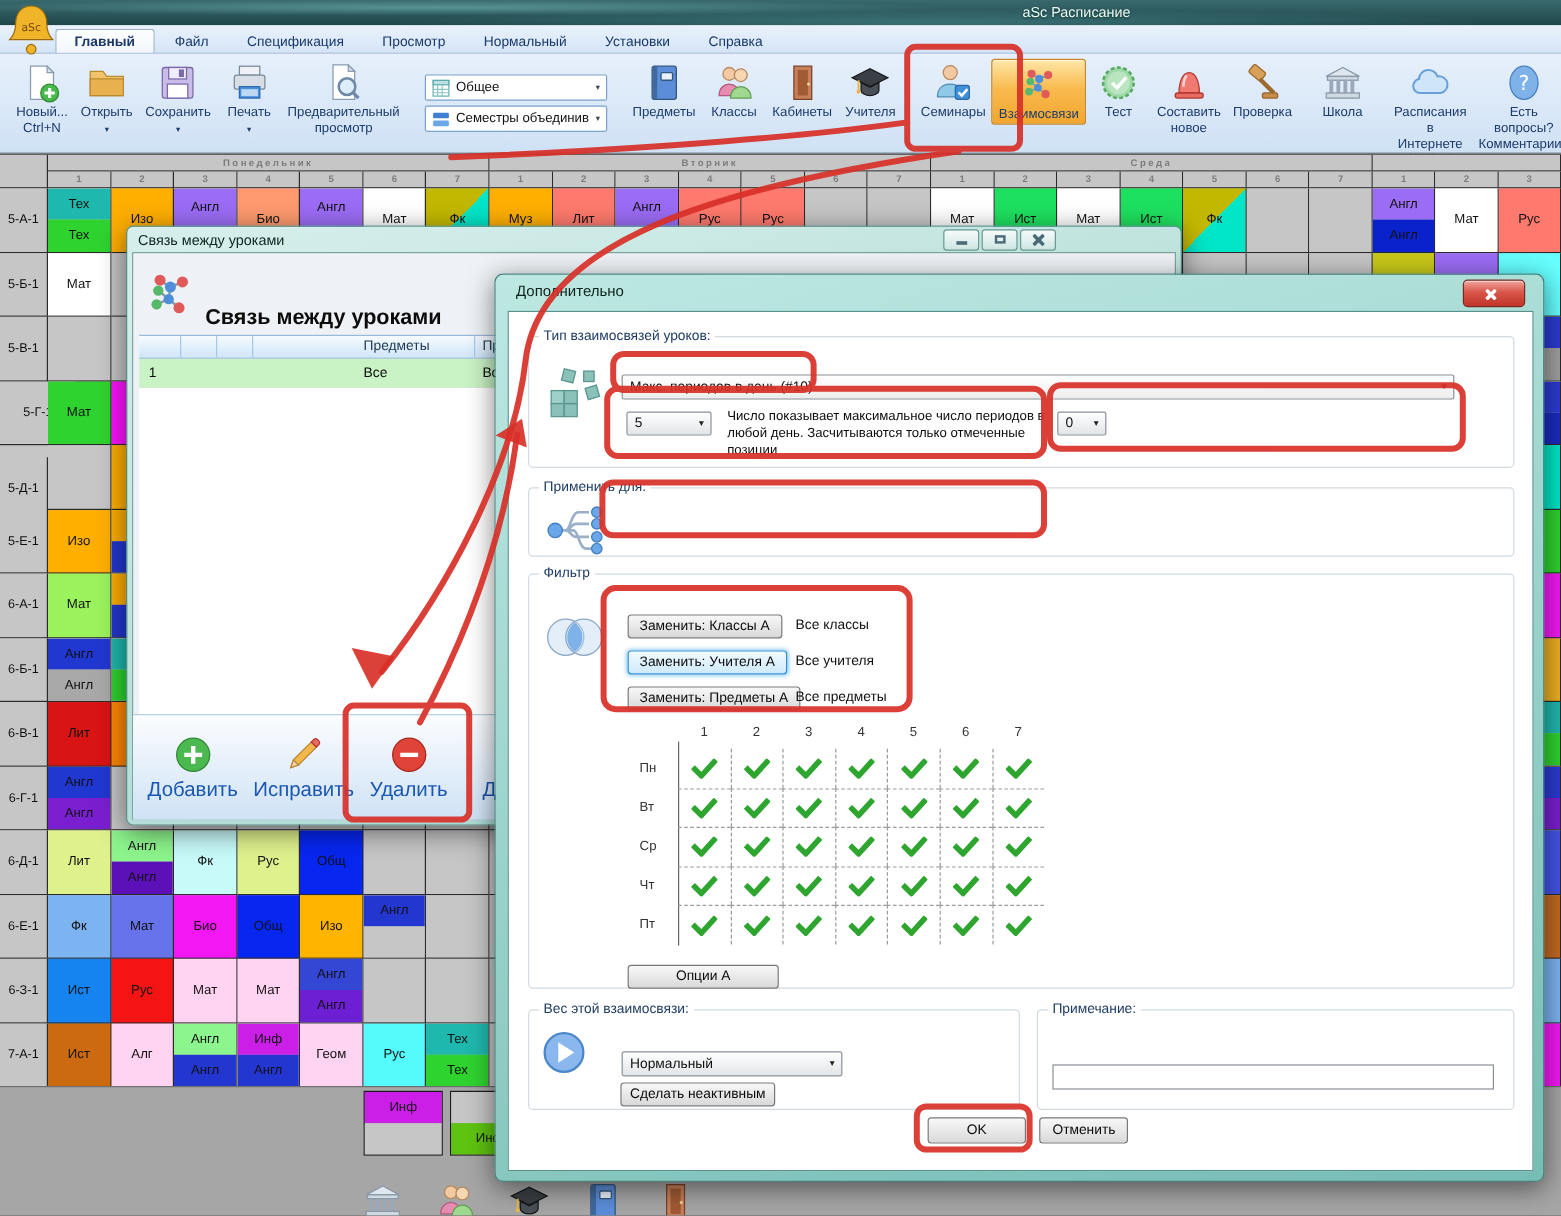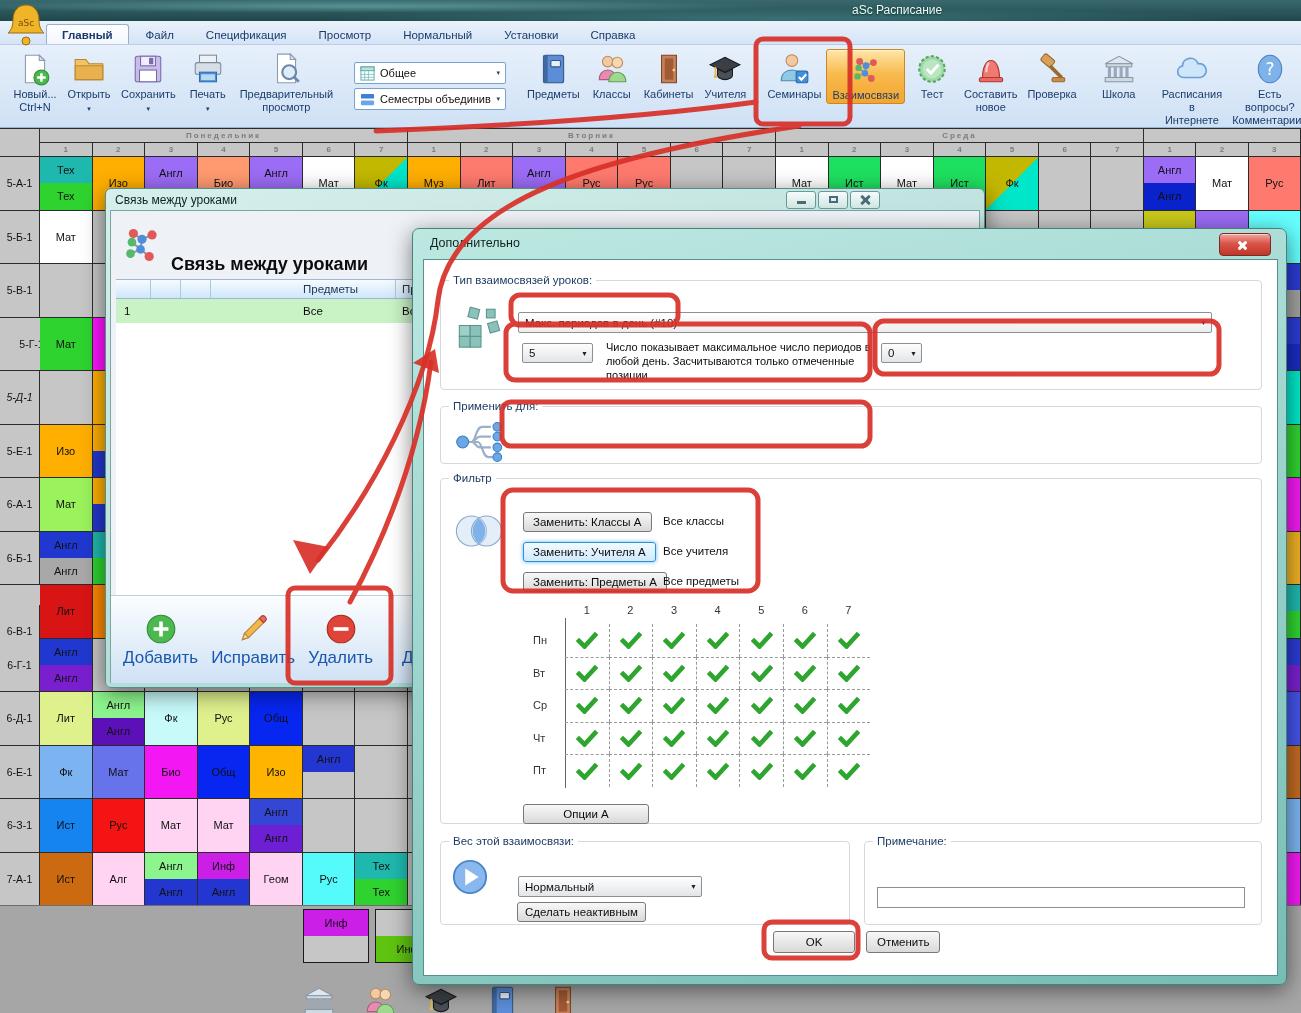--- a/index.html
+++ b/index.html
@@ -505,21 +505,21 @@
       <div class="tcell tbody-cell" style="left: 933.714px; top: 188.5px; width: 52.5714px; height: 53.5px;"></div>
       <div class="tcell tbody-cell" style="left: 986.286px; top: 188.5px; width: 52.5714px; height: 53.5px;"></div>
       <div class="tcell tbody-cell" style="left: 1038.86px; top: 188.5px; width: 52.5714px; height: 53.5px;"></div>
       <div class="tcell tbody-cell" style="left: 1091.43px; top: 188.5px; width: 52.5714px; height: 53.5px;"></div>
       <div class="tcell tbody-cell" style="left: 1144px; top: 188.5px; width: 52.3333px; height: 53.5px;"></div>
       <div class="tcell tbody-cell" style="left: 1196.33px; top: 188.5px; width: 52.3333px; height: 53.5px;"></div>
       <div class="tcell tbody-cell" style="left: 1248.67px; top: 188.5px; width: 52.3333px; height: 53.5px;">
         <div class="half" style="height:50%;background:#2b3bd4">Англ</div>
         <div class="half" style="height:50%;background:#1a2bc0">Англ</div>
       </div>
-      <div class="tcell rowlabel" style="left: 0px; top: 242px; width: 40px; height: 53.5px; font-style: italic;">5-Д-1</div>
+      <div class="tcell rowlabel" style="left: 0px; top: 252px; width: 40px; height: 53.5px;">5-Д-1</div>
       <div class="tcell tbody-cell" style="left: 40px; top: 242px; width: 52.5714px; height: 53.5px;"></div>
       <div class="tcell tbody-cell" style="left: 92.5714px; top: 242px; width: 52.5714px; height: 53.5px; background: rgb(255, 175, 0);"></div>
       <div class="tcell tbody-cell" style="left: 145.143px; top: 242px; width: 52.5714px; height: 53.5px;"></div>
       <div class="tcell tbody-cell" style="left: 197.714px; top: 242px; width: 52.5714px; height: 53.5px;"></div>
       <div class="tcell tbody-cell" style="left: 250.286px; top: 242px; width: 52.5714px; height: 53.5px;"></div>
       <div class="tcell tbody-cell" style="left: 302.857px; top: 242px; width: 52.5714px; height: 53.5px;"></div>
       <div class="tcell tbody-cell" style="left: 355.429px; top: 242px; width: 52.5714px; height: 53.5px;"></div>
       <div class="tcell tbody-cell" style="left: 408px; top: 242px; width: 52.5714px; height: 53.5px;"></div>
       <div class="tcell tbody-cell" style="left: 460.571px; top: 242px; width: 52.5714px; height: 53.5px;"></div>
       <div class="tcell tbody-cell" style="left: 513.143px; top: 242px; width: 52.5714px; height: 53.5px;"></div>
@@ -617,21 +617,21 @@
       <div class="tcell tbody-cell" style="left: 776px; top: 402.5px; width: 52.5714px; height: 53.5px;"></div>
       <div class="tcell tbody-cell" style="left: 828.571px; top: 402.5px; width: 52.5714px; height: 53.5px;"></div>
       <div class="tcell tbody-cell" style="left: 881.143px; top: 402.5px; width: 52.5714px; height: 53.5px;"></div>
       <div class="tcell tbody-cell" style="left: 933.714px; top: 402.5px; width: 52.5714px; height: 53.5px;"></div>
       <div class="tcell tbody-cell" style="left: 986.286px; top: 402.5px; width: 52.5714px; height: 53.5px;"></div>
       <div class="tcell tbody-cell" style="left: 1038.86px; top: 402.5px; width: 52.5714px; height: 53.5px;"></div>
       <div class="tcell tbody-cell" style="left: 1091.43px; top: 402.5px; width: 52.5714px; height: 53.5px;"></div>
       <div class="tcell tbody-cell" style="left: 1144px; top: 402.5px; width: 52.3333px; height: 53.5px;"></div>
       <div class="tcell tbody-cell" style="left: 1196.33px; top: 402.5px; width: 52.3333px; height: 53.5px;"></div>
       <div class="tcell tbody-cell" style="left: 1248.67px; top: 402.5px; width: 52.3333px; height: 53.5px; background: rgb(238, 176, 34);">Муз</div>
-      <div class="tcell rowlabel" style="left: 0px; top: 476px; width: 40px; height: 53.5px;">6-В-1</div>
+      <div class="tcell rowlabel" style="left: 0px; top: 456px; width: 40px; height: 53.5px;">6-В-1</div>
       <div class="tcell tbody-cell" style="left: 40px; top: 456px; width: 52.5714px; height: 53.5px; background: rgb(217, 20, 20);">Лит</div>
       <div class="tcell tbody-cell" style="left: 92.5714px; top: 456px; width: 52.5714px; height: 53.5px; background: rgb(255, 136, 0);"></div>
       <div class="tcell tbody-cell" style="left: 145.143px; top: 456px; width: 52.5714px; height: 53.5px;"></div>
       <div class="tcell tbody-cell" style="left: 197.714px; top: 456px; width: 52.5714px; height: 53.5px;"></div>
       <div class="tcell tbody-cell" style="left: 250.286px; top: 456px; width: 52.5714px; height: 53.5px;"></div>
       <div class="tcell tbody-cell" style="left: 302.857px; top: 456px; width: 52.5714px; height: 53.5px;"></div>
       <div class="tcell tbody-cell" style="left: 355.429px; top: 456px; width: 52.5714px; height: 53.5px;"></div>
       <div class="tcell tbody-cell" style="left: 408px; top: 456px; width: 52.5714px; height: 53.5px;"></div>
       <div class="tcell tbody-cell" style="left: 460.571px; top: 456px; width: 52.5714px; height: 53.5px;"></div>
       <div class="tcell tbody-cell" style="left: 513.143px; top: 456px; width: 52.5714px; height: 53.5px;"></div>

